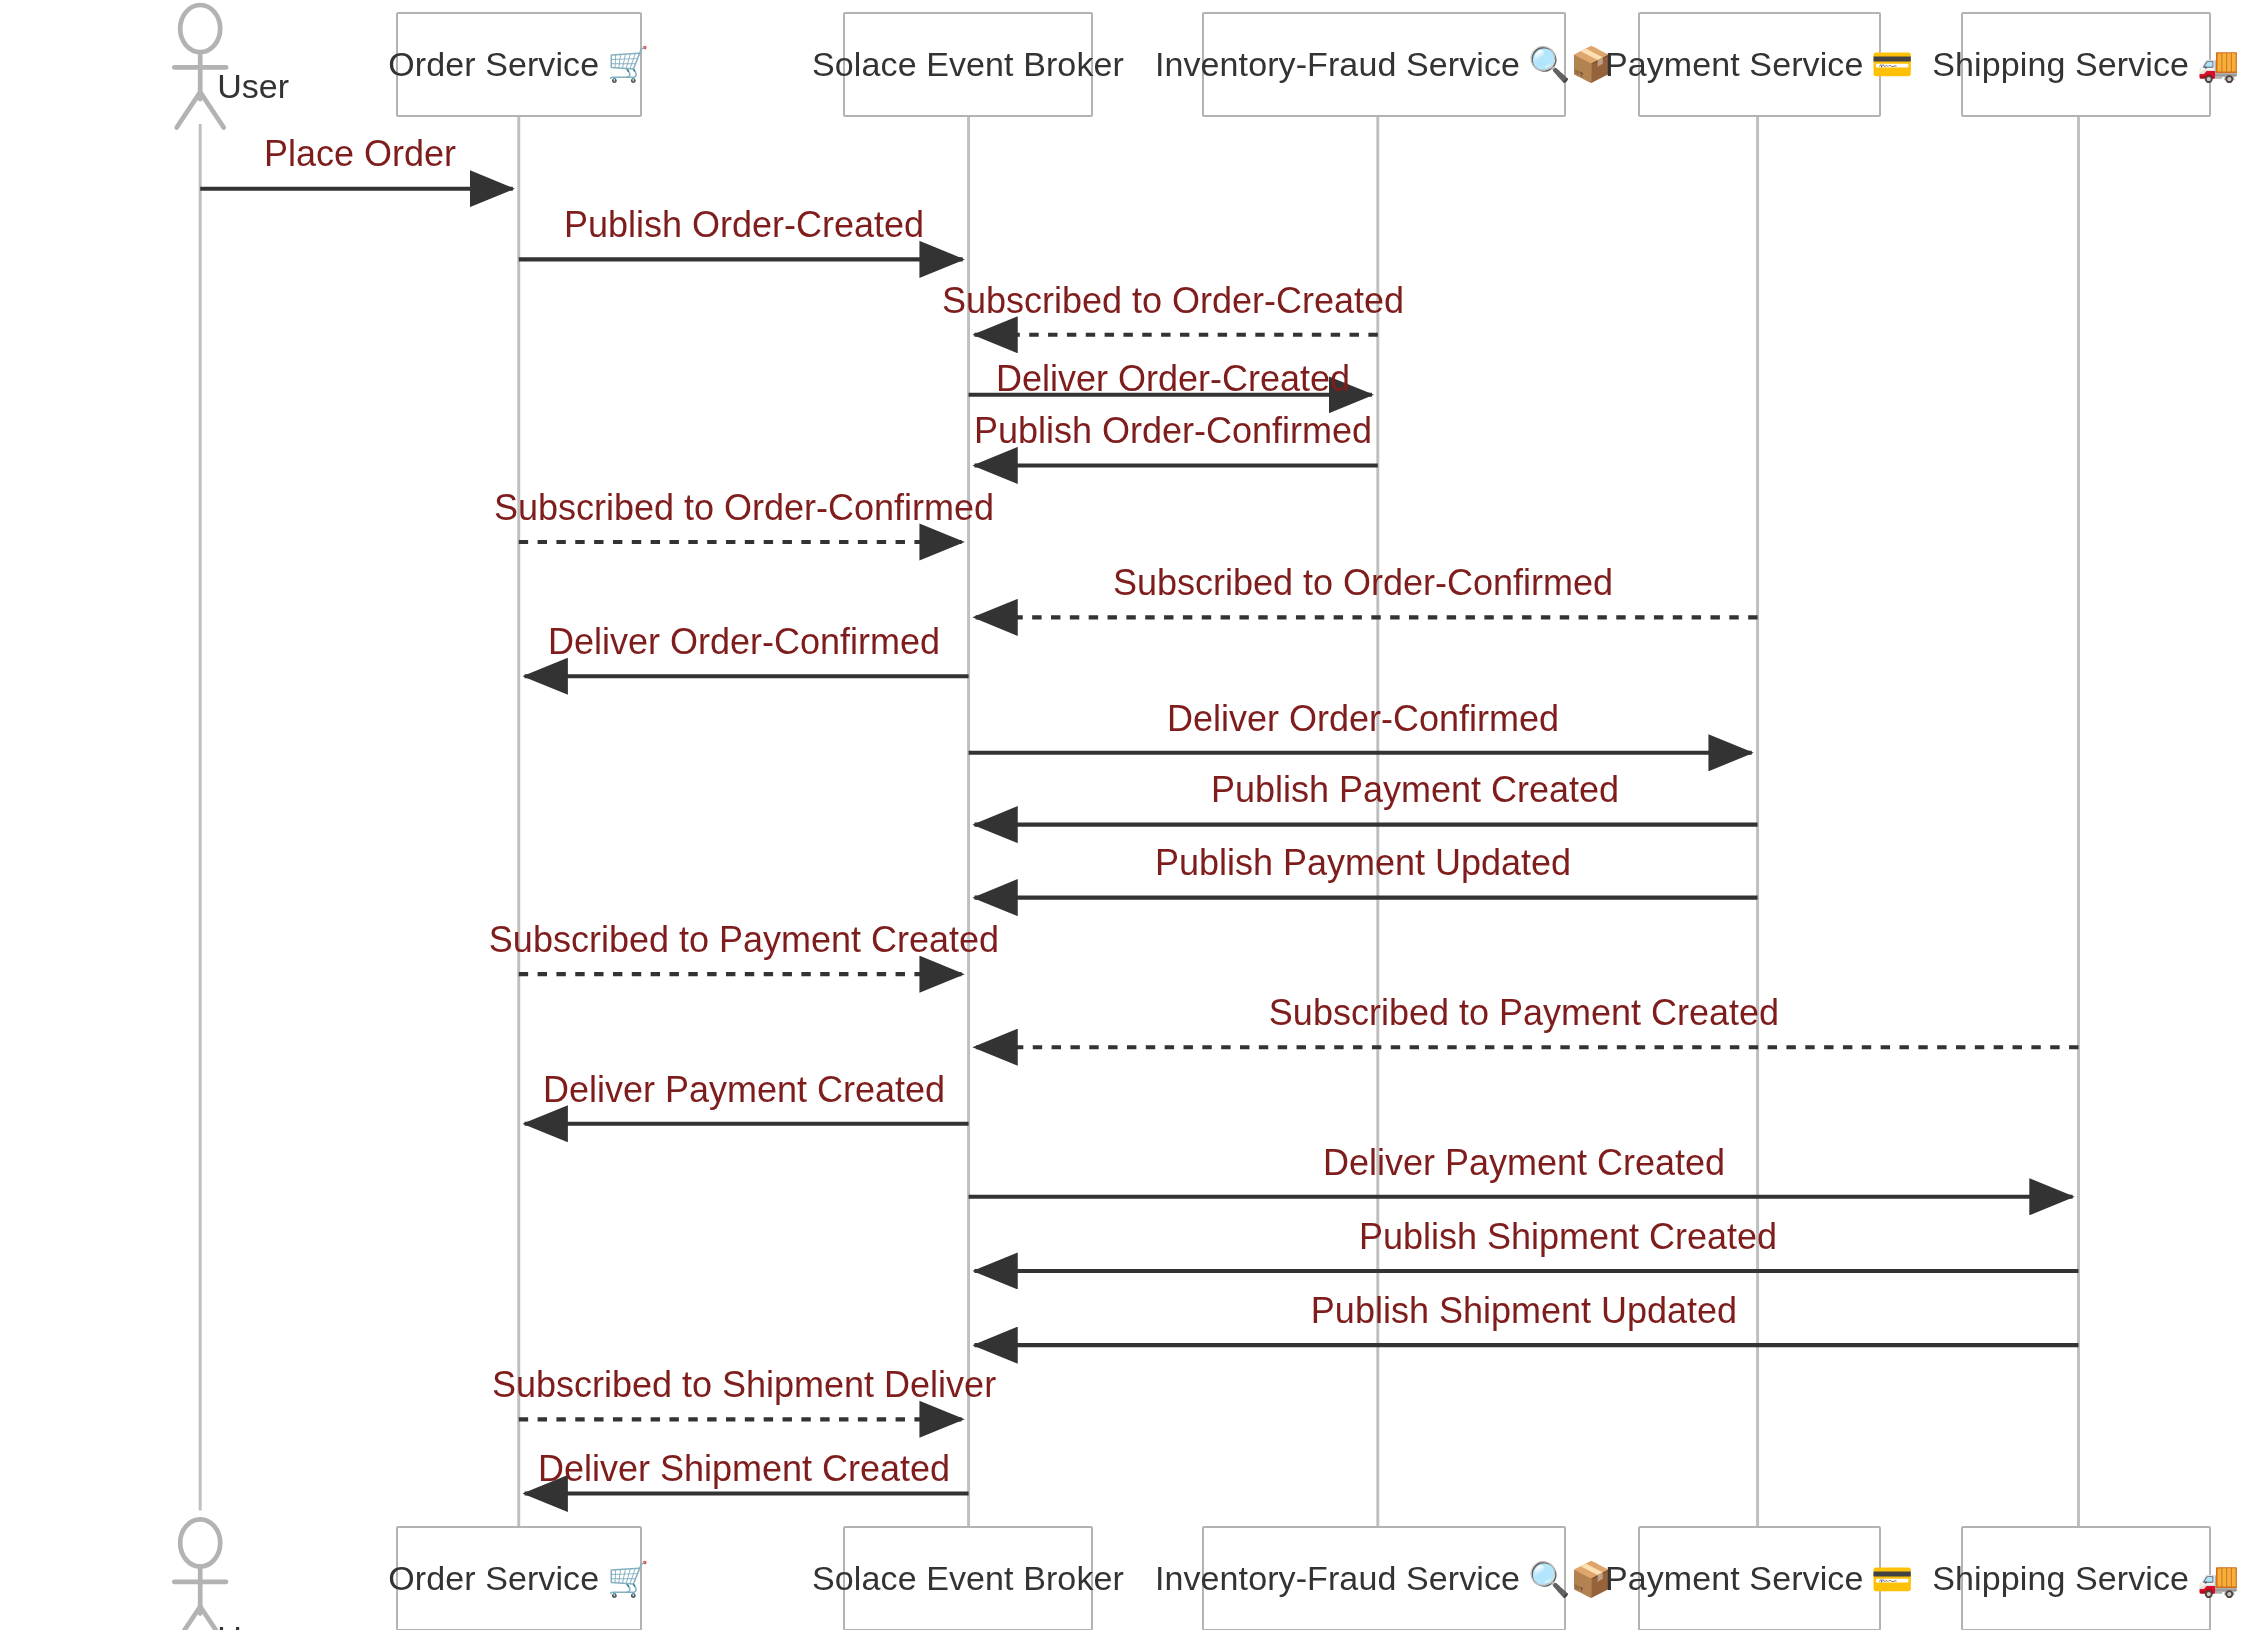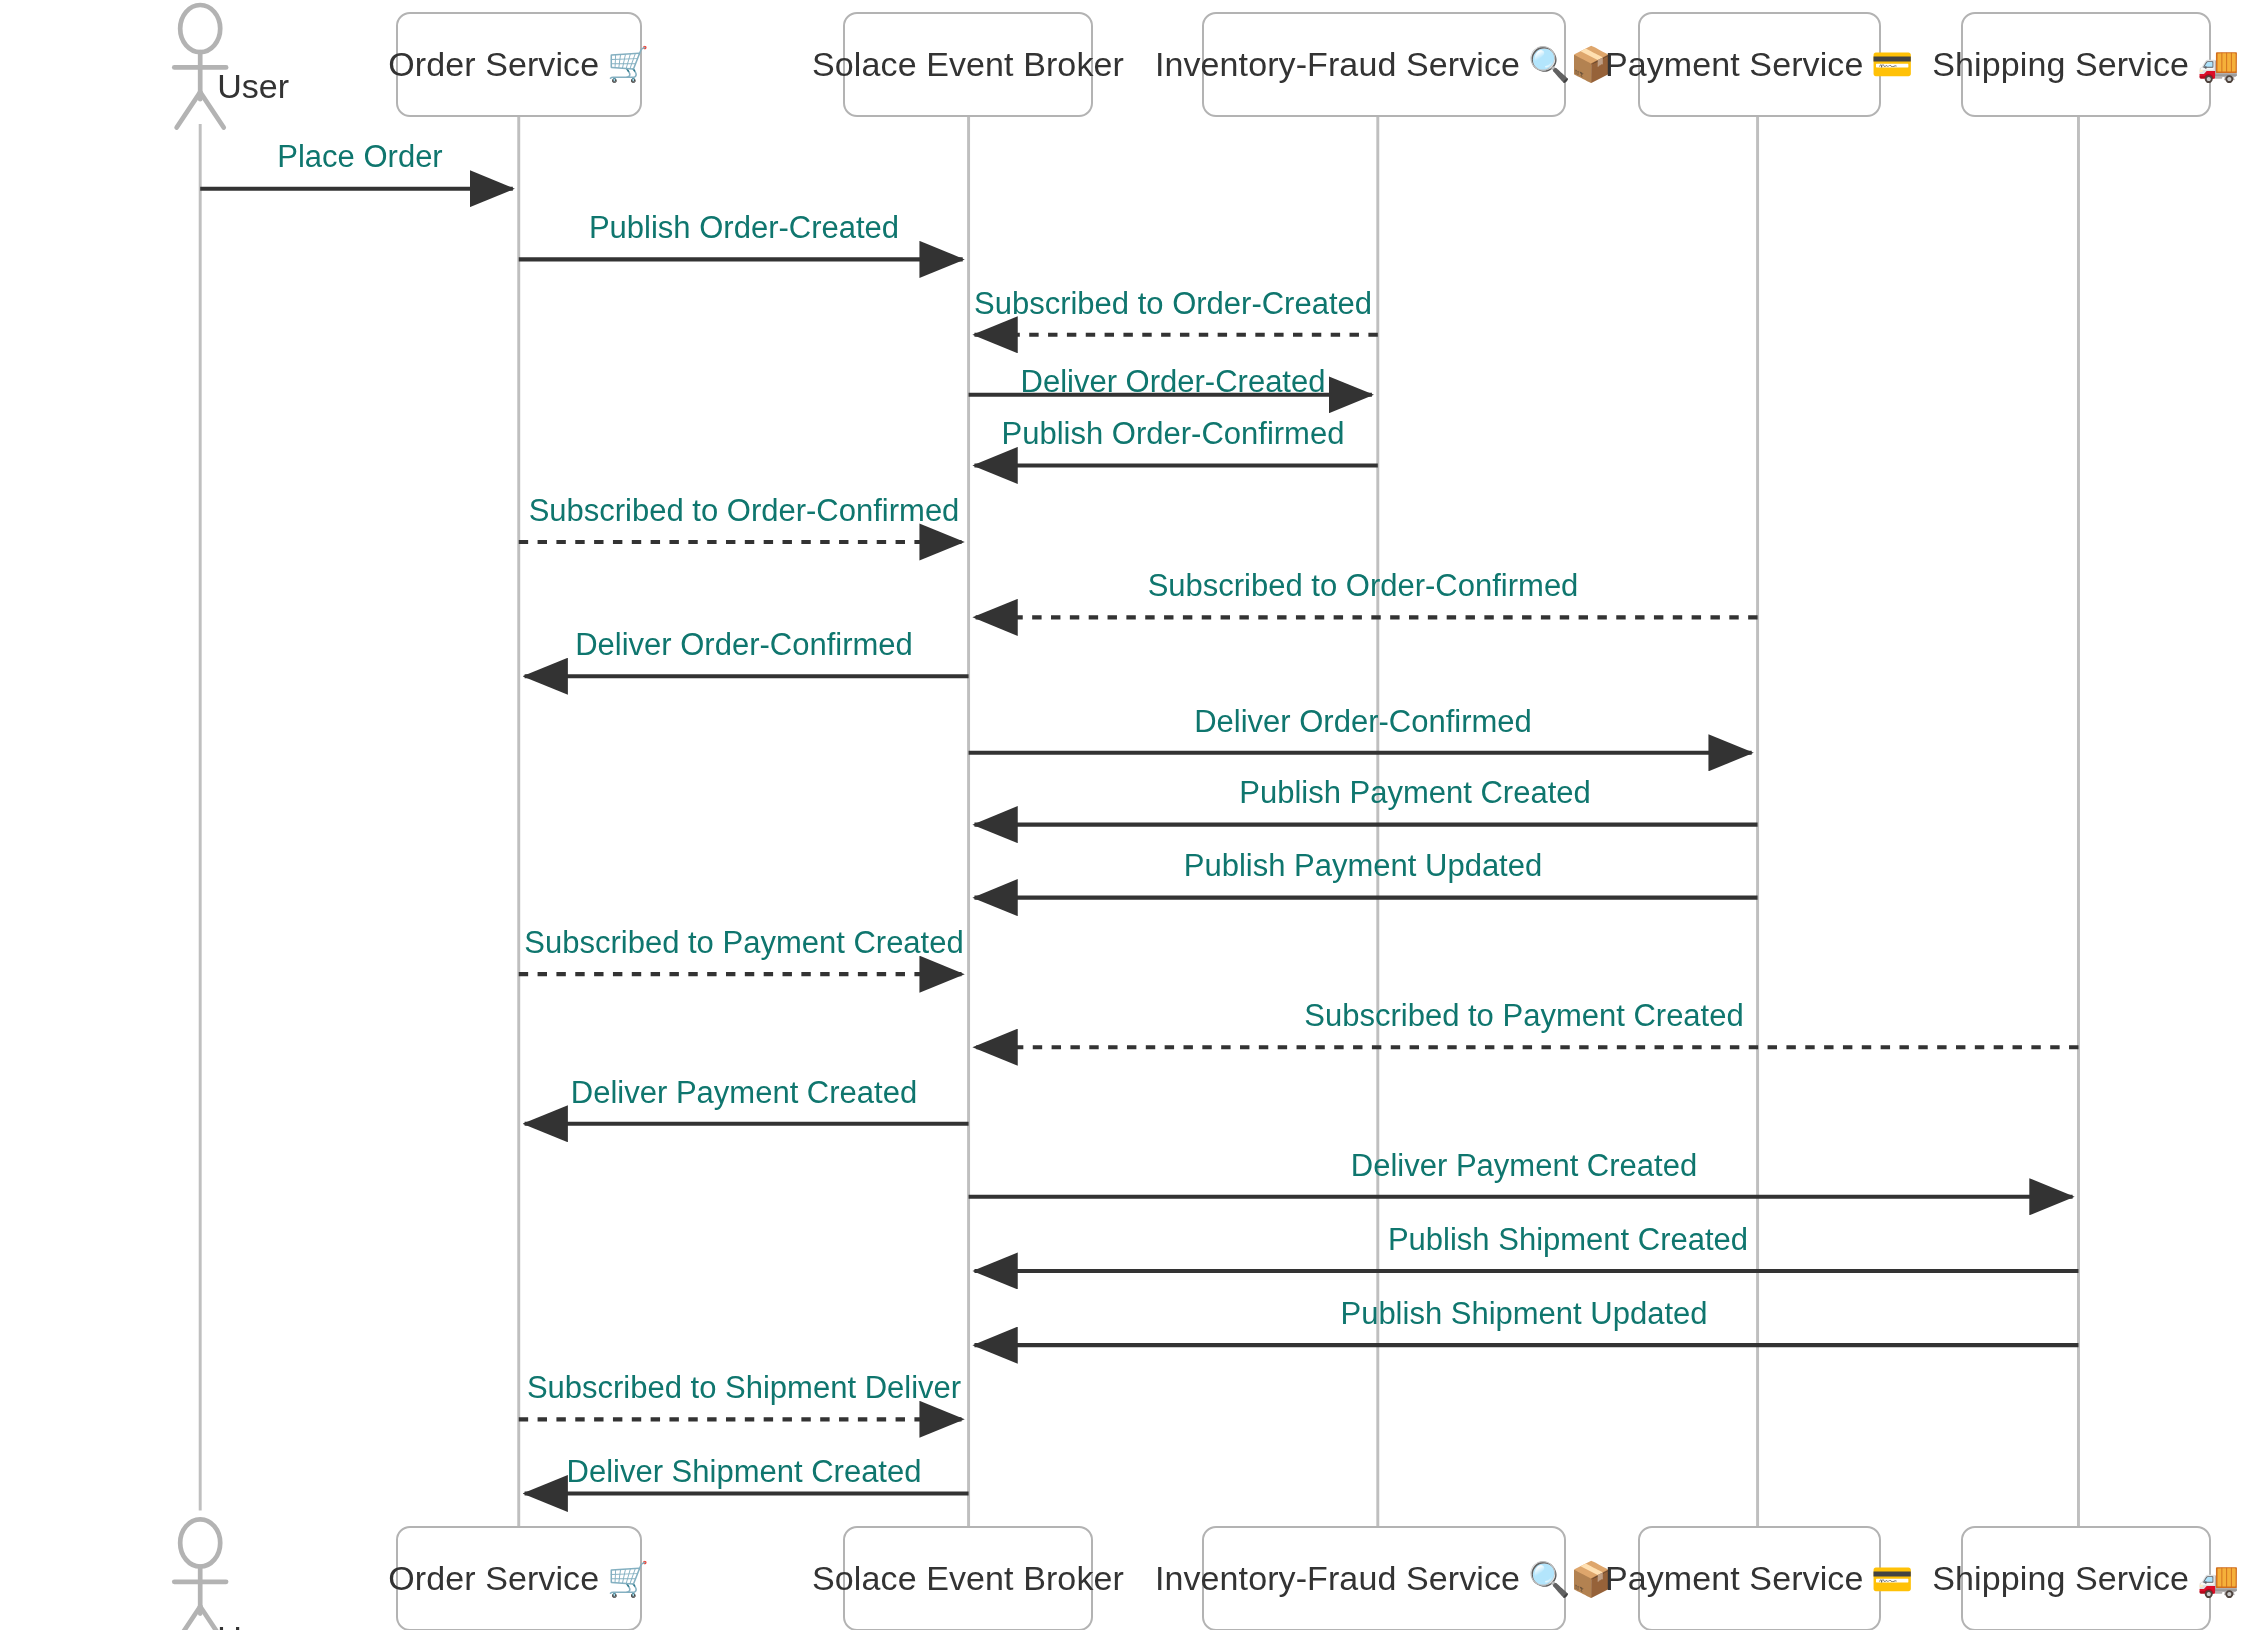--- a/index.html
+++ b/index.html
@@ -4,21 +4,21 @@
 <style>
   html,body{margin:0;padding:0;background:#ffffff;}
   body{font-family:"Liberation Sans","DejaVu Sans",sans-serif;}
   #stage{position:relative;width:2261px;height:1631px;background:#ffffff;overflow:hidden;}
   svg#diagram{position:absolute;left:0;top:0;width:2261px;height:1631px;}
 
   .pbox{
     position:absolute;
     box-sizing:border-box;
     border:2.9px solid #b3b3b3;
-    border-radius:14px;
+    border-radius:2px;
     background:#ffffff;
     display:flex;align-items:center;justify-content:center;
     color:#333333;
     font-size:34px;
     letter-spacing:0.1px;
     white-space:nowrap;
     z-index:5;
   }
   .pbox .emo{margin-left:8.2px;font-family:"DejaVu Sans",sans-serif;}
 
@@ -26,22 +26,22 @@
     position:absolute;
     color:#333333;
     font-size:34px;
     text-align:right;
     white-space:nowrap;
     z-index:5;
   }
 
   .msg-label{
     position:absolute;
-    color:#0f766e;
-    font-size:31px;
+    color:#7f1d1d;
+    font-size:36px;
     white-space:nowrap;
     transform:translate(-50%,-100%);
     z-index:6;
   }
 </style>
 </head>
 <body>
 
 <div id="stage">
   <svg id="diagram" viewBox="0 0 3840 2769" xmlns="http://www.w3.org/2000/svg">

